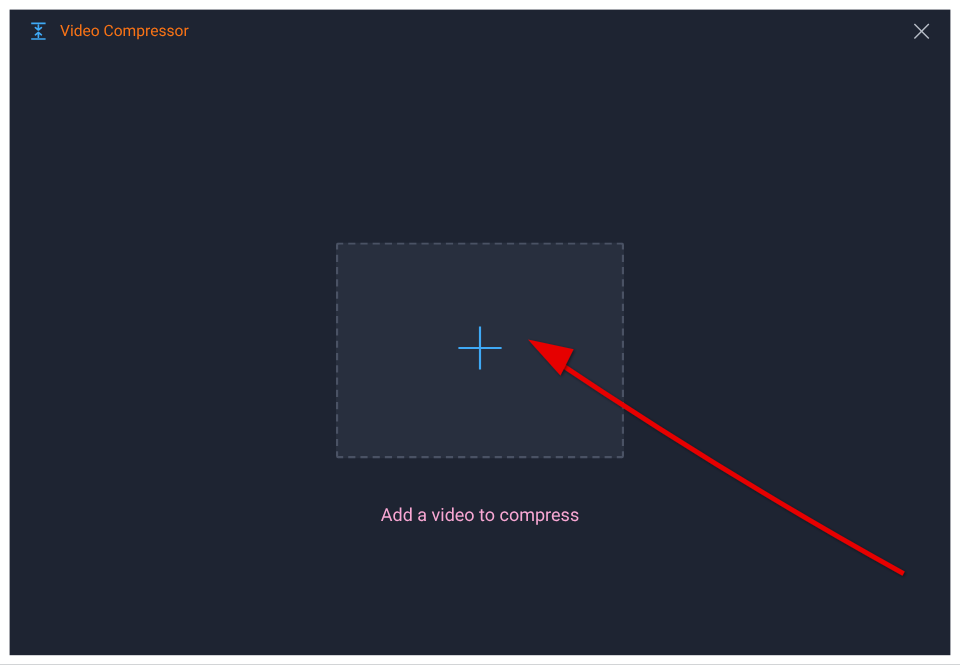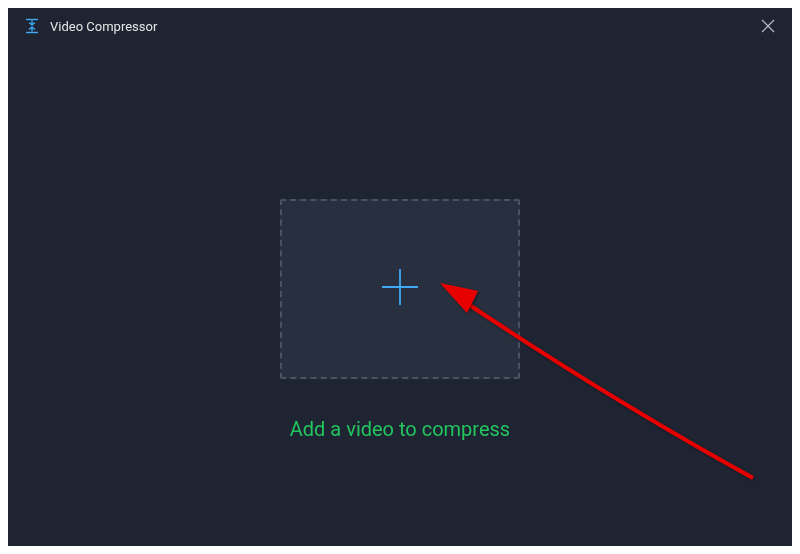--- a/index.html
+++ b/index.html
@@ -37,21 +37,21 @@
 
     .app-icon {
       color: #3fa9f5;
       display: flex;
       align-items: center;
       justify-content: center;
       margin-right: 10px;
     }
 
     .app-title {
-      color: #e5e5e5;
+      color: #f97316;
       font-size: 13px;
       font-weight: 400;
     }
 
     .close-btn {
       position: absolute;
       right: 12px;
       top: 50%;
       transform: translateY(-50%);
       width: 24px;
@@ -84,22 +84,22 @@
       cursor: pointer;
       position: relative;
     }
 
     .plus-icon {
       color: #3fa9f5;
     }
 
     .instruction-text {
       margin-top: 38px;
-      color: #22c55e;
-      font-size: 20px;
+      color: #f9a8d4;
+      font-size: 15px;
       font-weight: 400;
     }
 
     .annotation-arrow {
       position: absolute;
       pointer-events: none;
       z-index: 100;
     }
   </style>
 </head>

